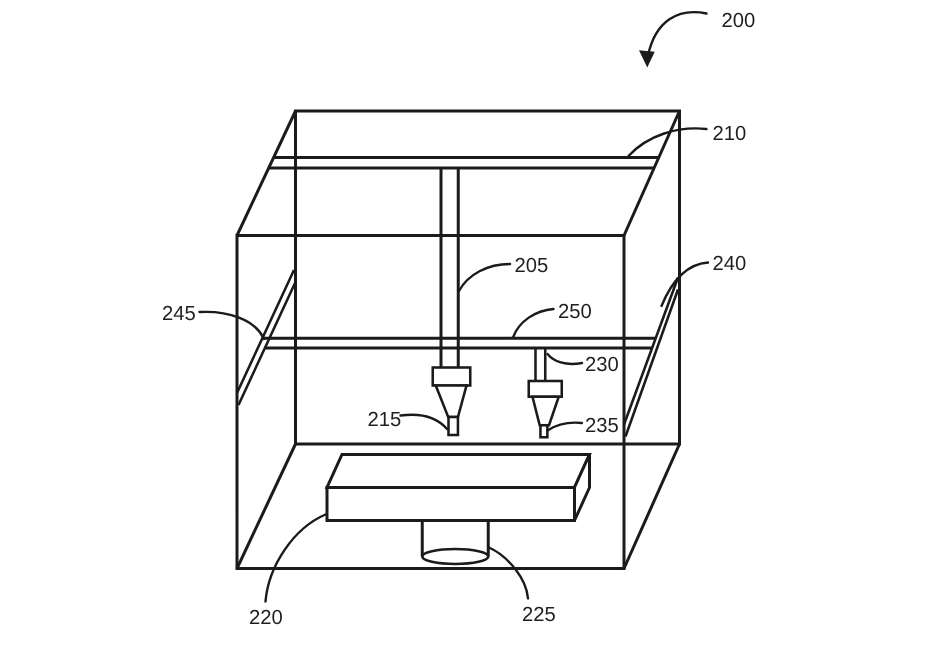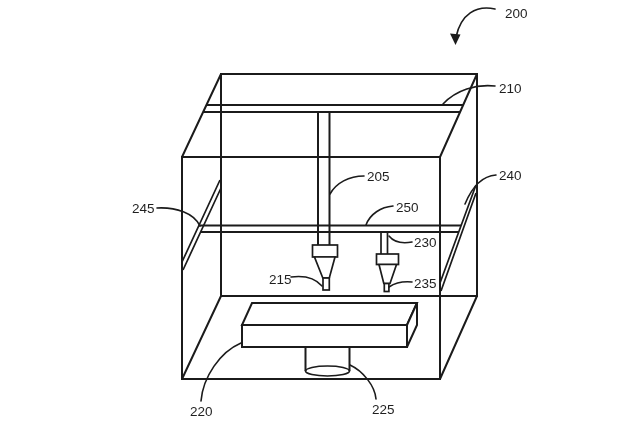--- a/index.html
+++ b/index.html
@@ -6,21 +6,20 @@
     --line:#1b1b1b;
     --bg:#ffffff;
   }
   html,body{margin:0;padding:0;background:#fff;}
   .stage{
     position:relative;
     width:544px;height:431px;
     background:var(--bg);
     font-family:"Liberation Sans", sans-serif;
     overflow:hidden;
-    padding-left:24px;
   }
   svg{display:block;}
   .stroke{stroke:var(--line);fill:none;}
   .w2{stroke-width:2;}
   .w17{stroke-width:1.7;}
   .leader{stroke:var(--line);fill:none;stroke-width:1.6;stroke-linecap:round;}
   .solidfill{fill:var(--bg);stroke:var(--line);}
   .reflabel{
     font-family:"Liberation Sans", sans-serif;
     font-size:13.5px;

